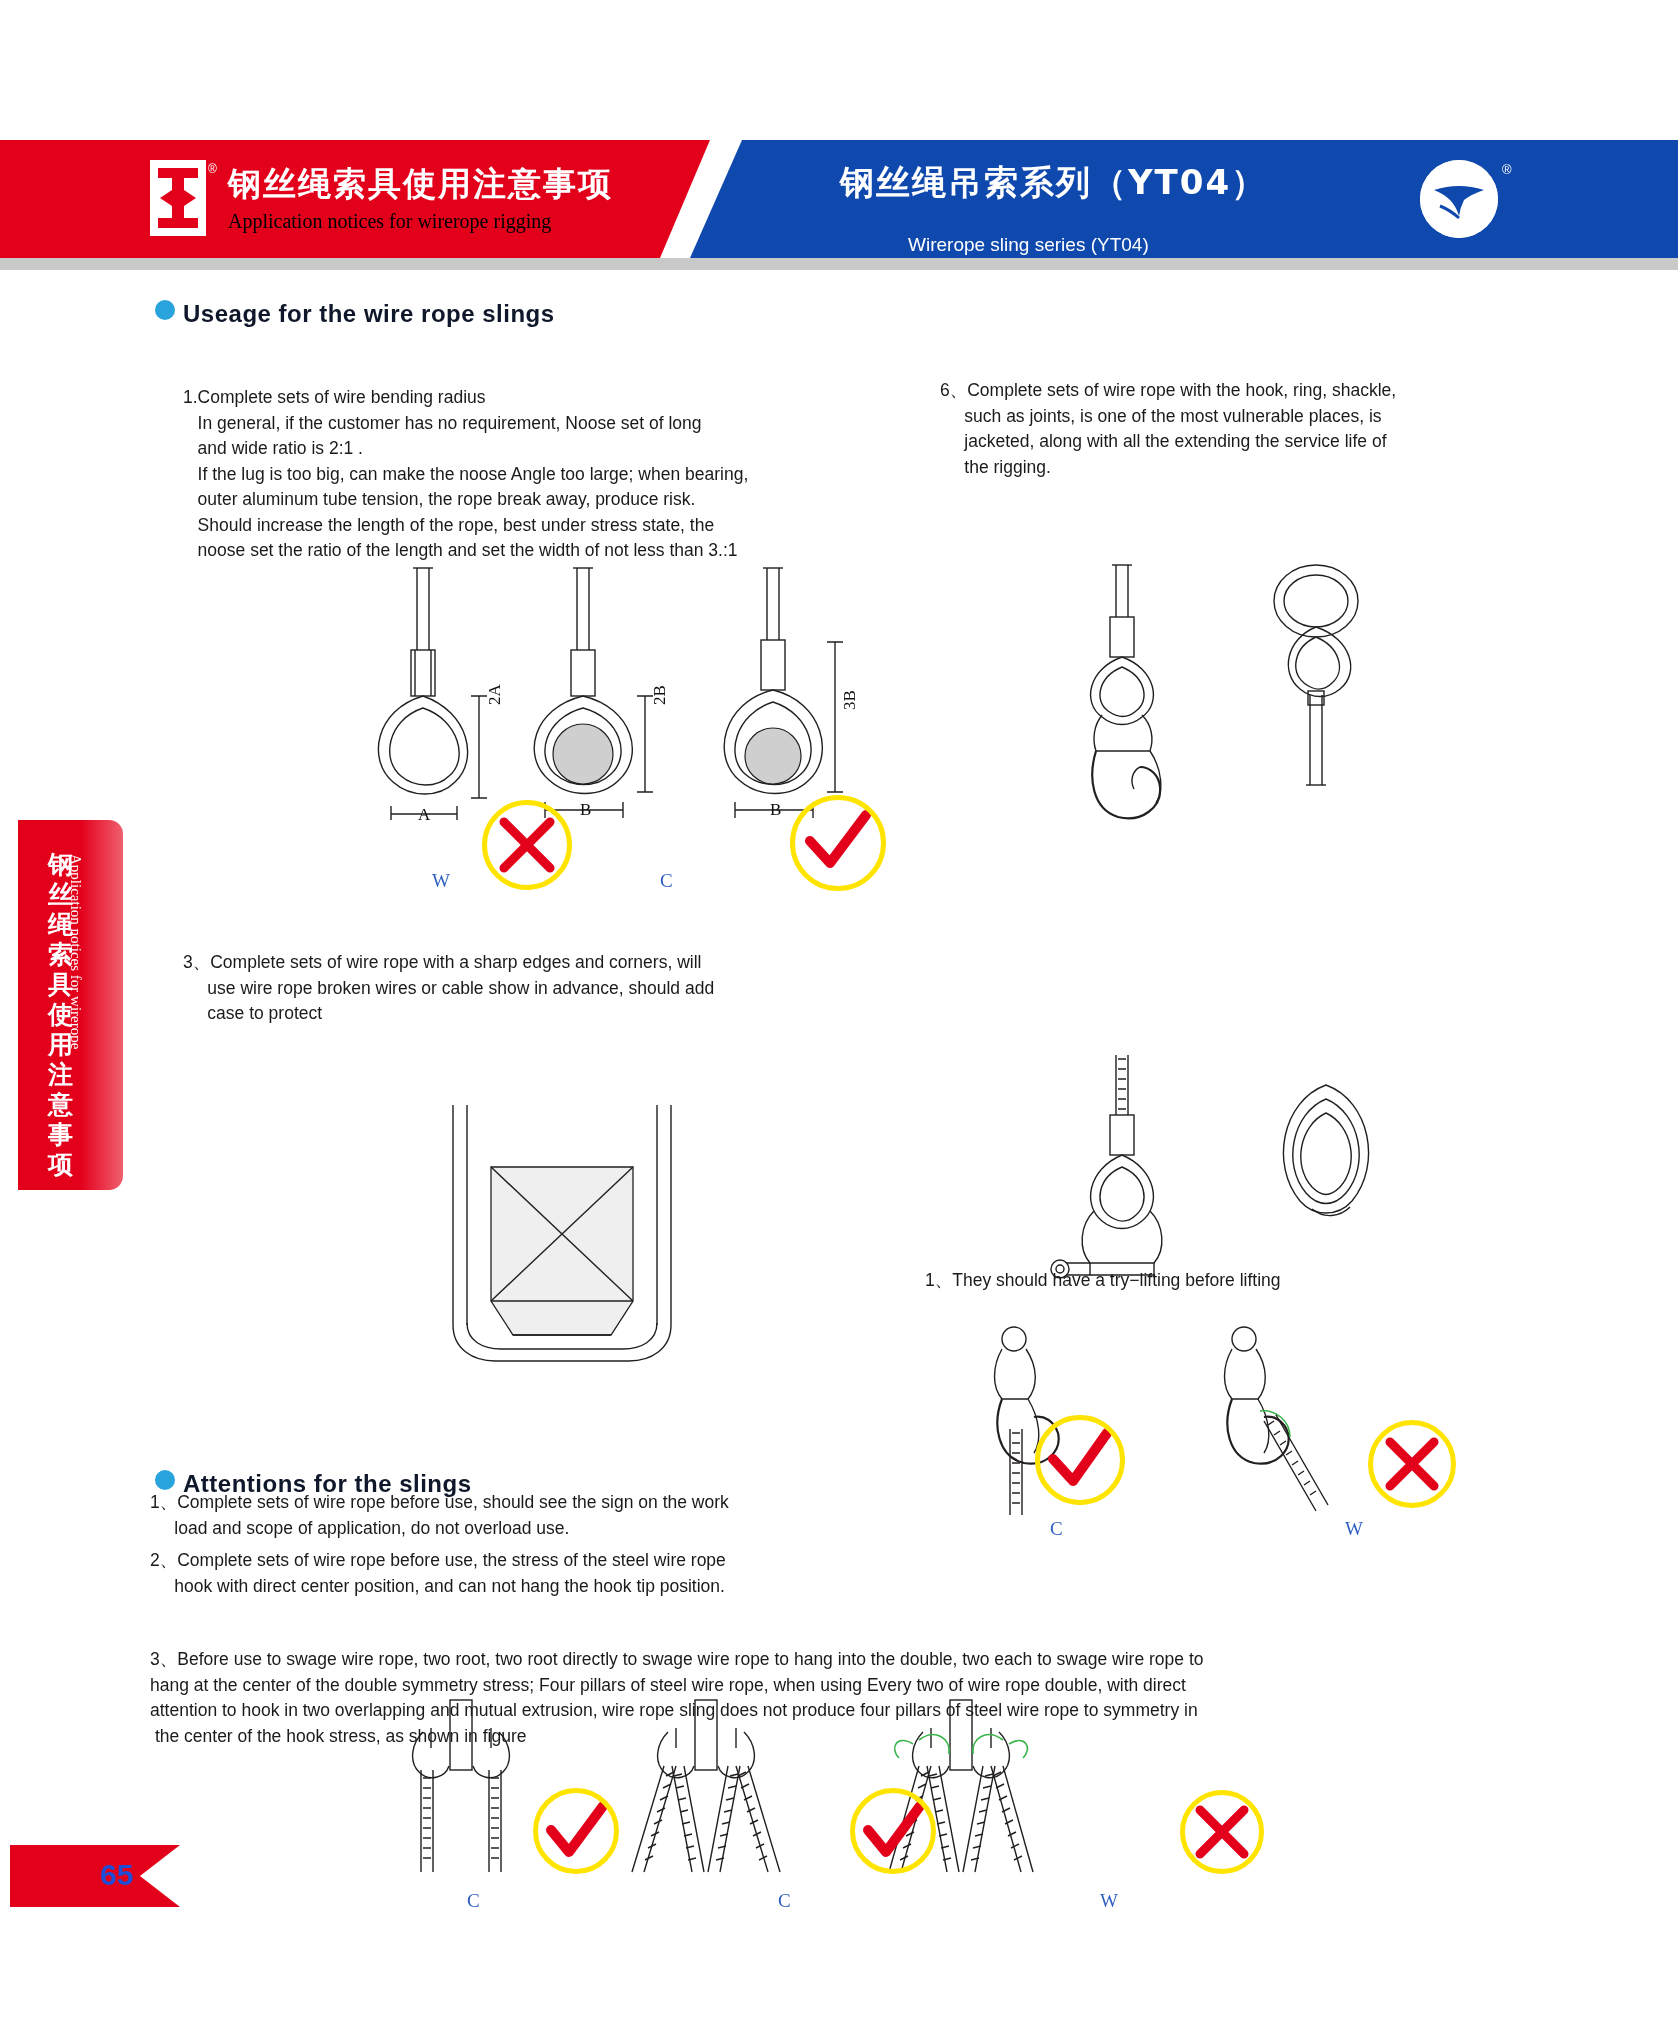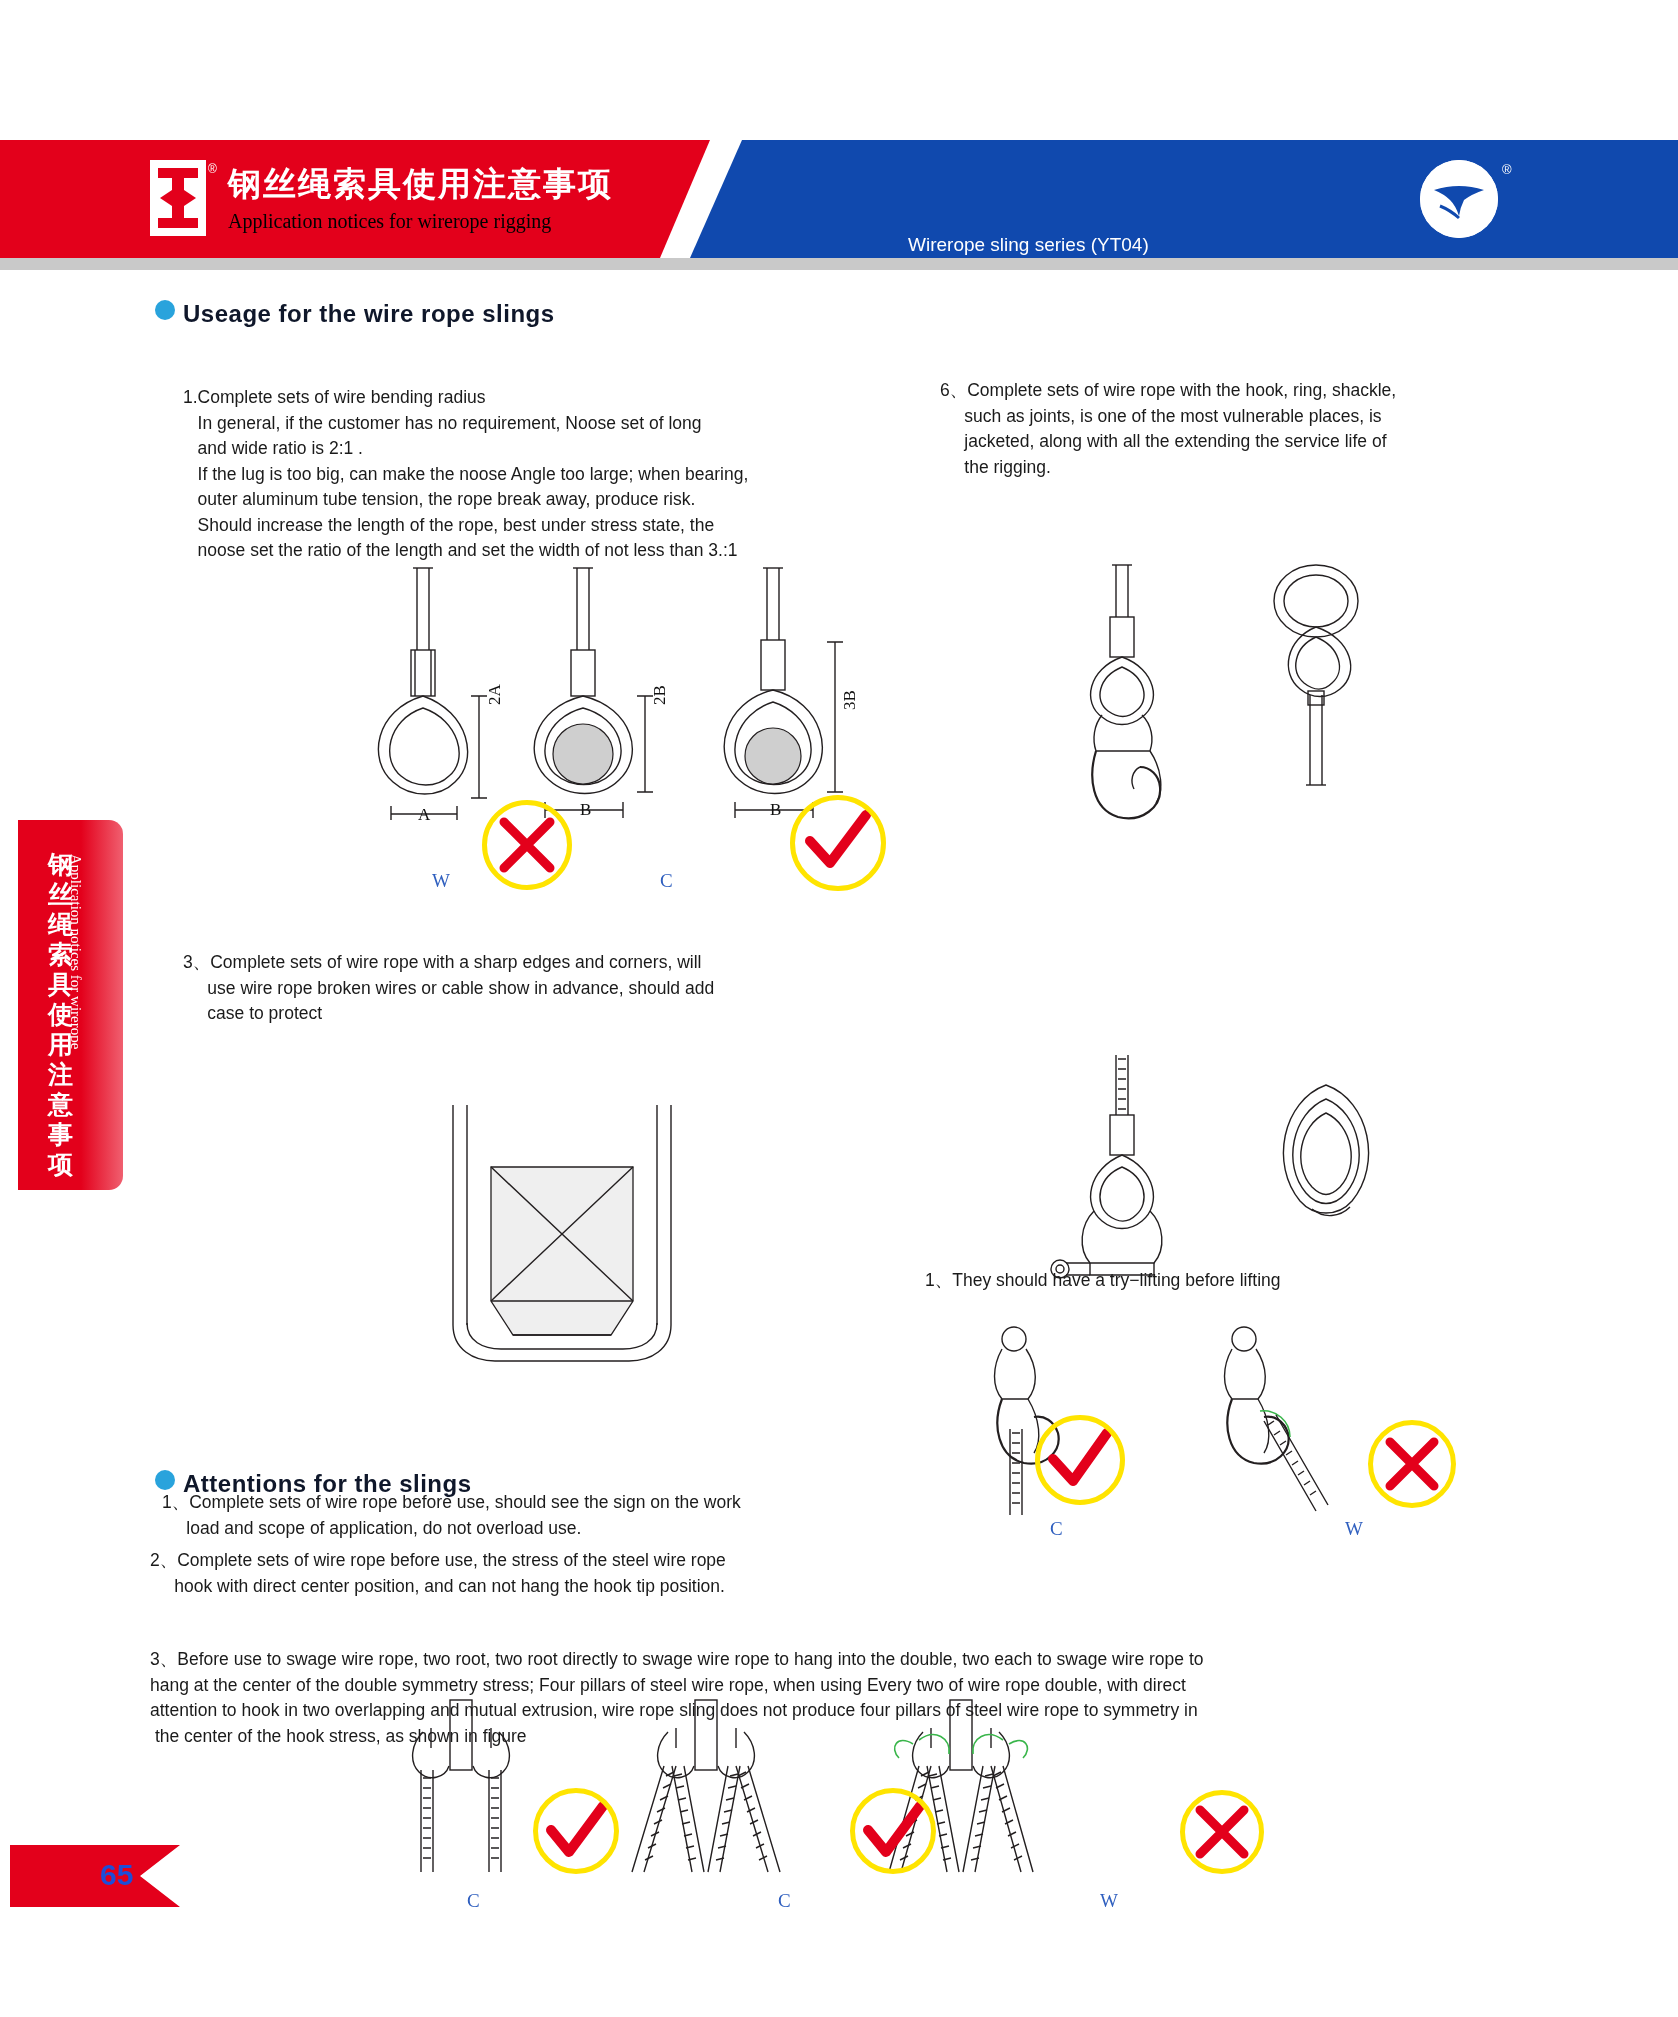--- a/index.html
+++ b/index.html
@@ -243,20 +243,21 @@
   <div class="header-blue"></div>
 
   <svg class="logo-mark" viewBox="0 0 56 76">
     <rect x="0" y="0" width="56" height="76" fill="#ffffff"></rect>
     <path d="M8 8 L48 8 L48 18 L34 18 L34 30 L46 38 L34 46 L34 58 L48 58 L48 68 L8 68 L8 58 L22 58 L22 46 L10 38 L22 30 L22 18 L8 18 Z" fill="#e3001b"></path>
   </svg>
   <span class="logo-reg">®</span>
   <div class="hdr-cn">钢丝绳索具使用注意事项</div>
   <div class="hdr-en">Application notices for wirerope rigging</div>
 
+  <div class="hdr2-cn">钢丝绳吊索系列（YT04）</div>
   <div class="hdr2-en">Wirerope sling series (YT04)</div>
 
   <div class="brand-circle">
     <svg width="78" height="78" viewBox="0 0 78 78">
       <circle cx="39" cy="39" r="39" fill="#ffffff"></circle>
       <path d="M14 30 Q39 22 64 30 Q52 34 44 40 Q40 48 39 56 Q36 46 30 40 Q24 34 14 30 Z" fill="#1049ae"></path>
       <path d="M20 46 Q30 50 39 58" fill="none" stroke="#1049ae" stroke-width="3"></path>
     </svg>
   </div>
   <span class="brand-reg">®</span>
@@ -459,21 +460,21 @@
   </svg>
 </div>
 
 <div class="lbl-blue" style="left:1050px; top:1518px;">C</div>
 <div class="lbl-blue" style="left:1345px; top:1518px;">W</div>
 
 <div class="sec-head" style="left:155px; top:1470px;">
   <span class="sec-bullet"></span><span>Attentions for the slings</span>
 </div>
 
-<div class="tx" style="left:150px; top:1490px; width:740px;margin-left:12px;">1、Complete sets of wire rope before use, should see the sign on the work
+<div class="tx" style="left:150px; top:1490px; width:740px;">1、Complete sets of wire rope before use, should see the sign on the work
      load and scope of application, do not overload use.</div>
 <div class="tx" style="left:150px; top:1548px; width:740px;">2、Complete sets of wire rope before use, the stress of the steel wire rope
      hook with direct center position, and can not hang the hook tip position.</div>
 <div class="tx" style="left:150px; top:1605px; width:1420px;margin-top:42px;">3、Before use to swage wire rope, two root, two root directly to swage wire rope to hang into the double, two each to swage wire rope to
 hang at the center of the double symmetry stress; Four pillars of steel wire rope, when using Every two of wire rope double, with direct
 attention to hook in two overlapping and mutual extrusion, wire rope sling does not produce four pillars of steel wire rope to symmetry in
  the center of the hook stress, as shown in figure</div>
 
 <svg style="position:absolute; left:405px; top:1700px;" width="800" height="200" viewBox="0 0 800 200">
 

